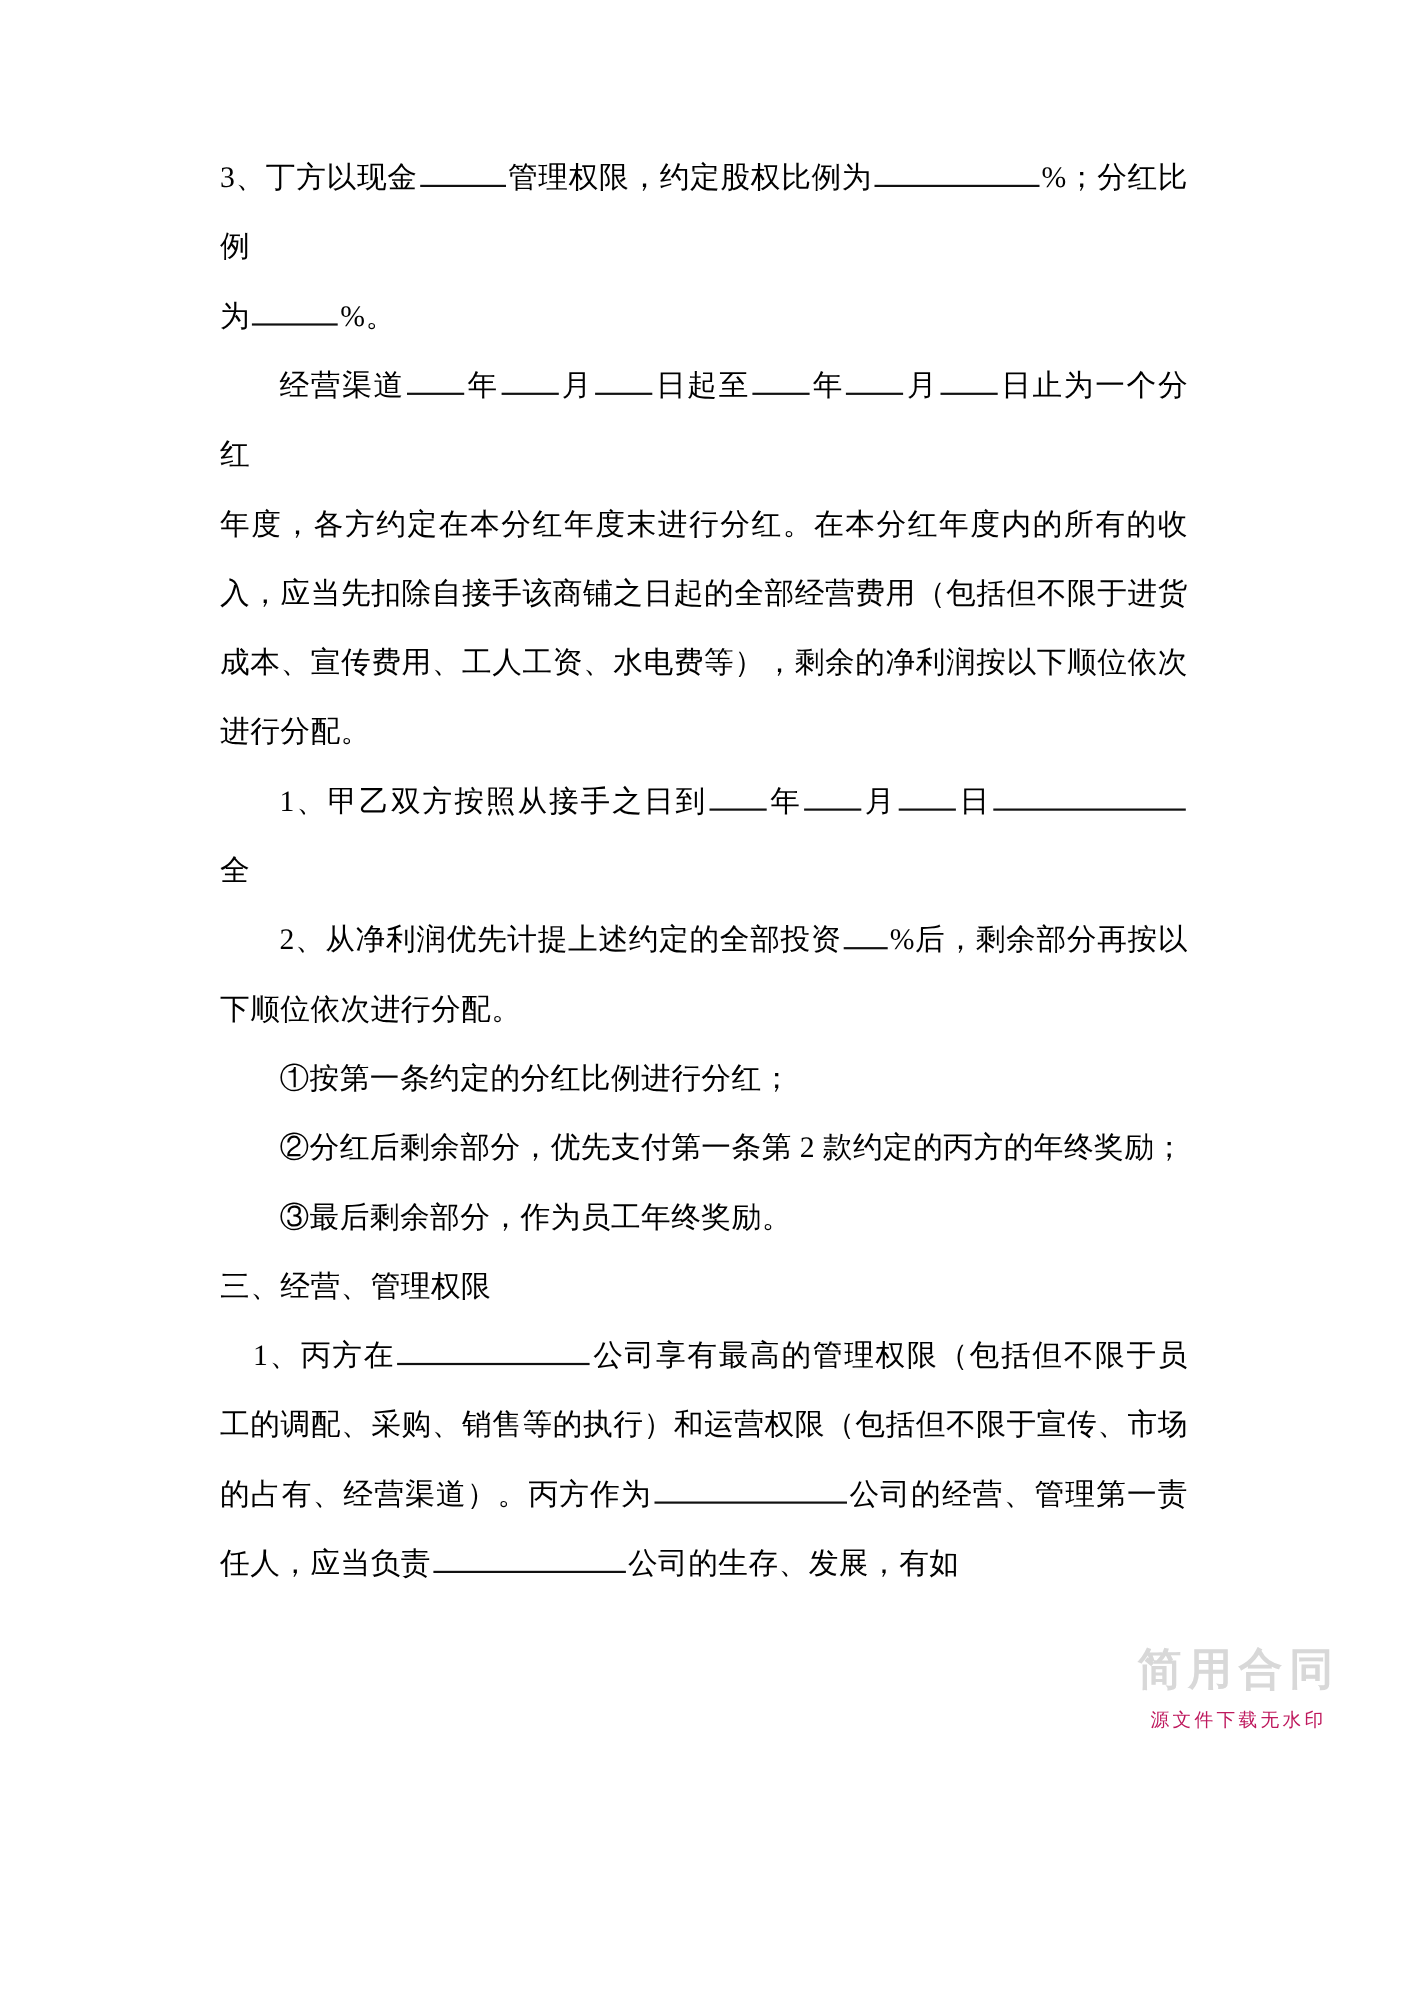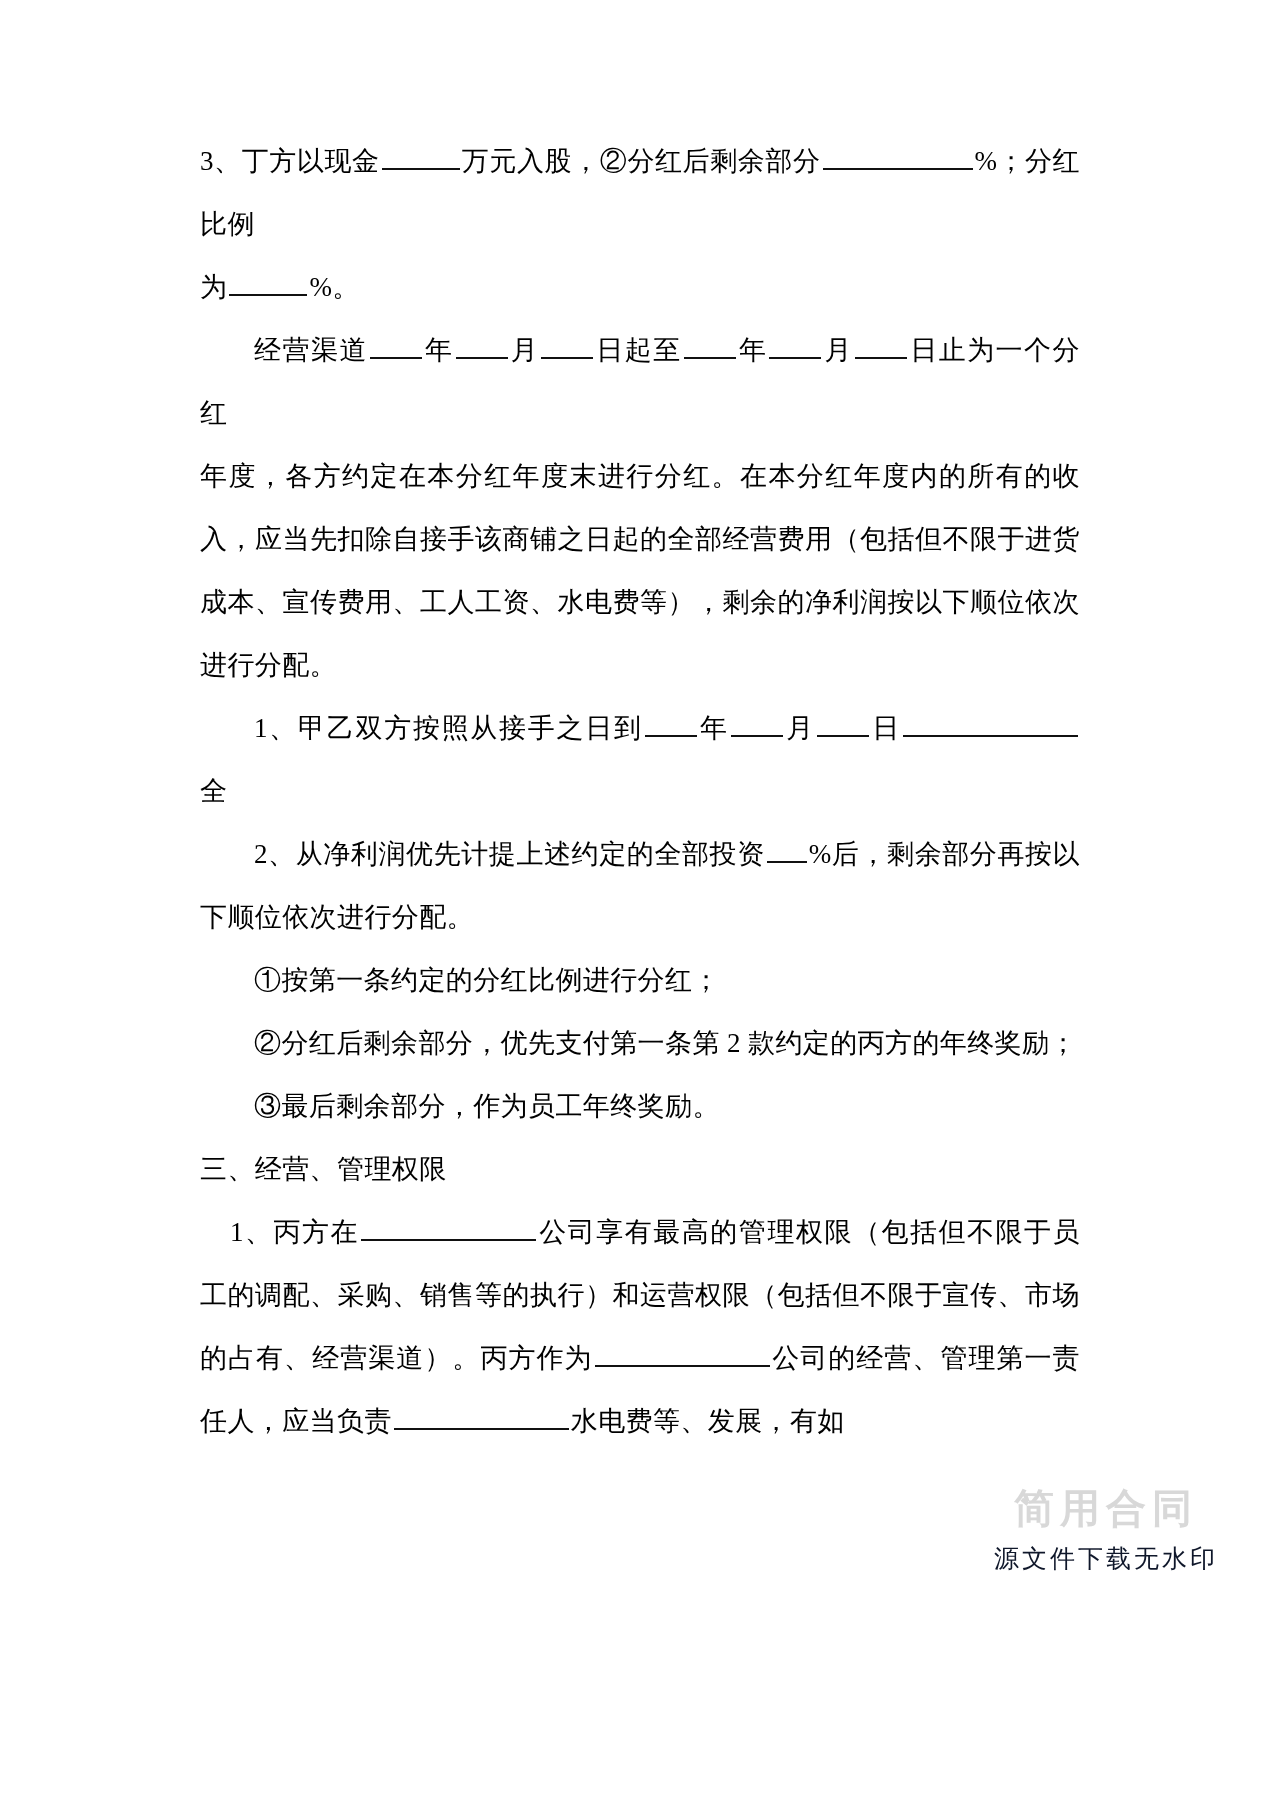--- a/index.html
+++ b/index.html
@@ -60,42 +60,42 @@
   }
   .wm-main {
     font-size: 40px;
     font-weight: bold;
     color: #d8d8d8;
     letter-spacing: 6px;
     line-height: 1.1;
     font-family: "Liberation Sans", sans-serif;
   }
   .wm-sub {
-    font-size: 25px;
-    color: #0f172a;
+    font-size: 17px;
+    color: #be185d;
     letter-spacing: 3px;
     margin-top: 12px;
     font-family: Liberation Mono, monospace;
   }
 </style>
 </head>
 <body>
 
 <div class="page">
   <div class="doc-body">
-      <p class="para"><span>3、丁方以现金</span><span class="blank b-md"></span><span>万元入股，②分红后剩余部分</span><span class="blank b-lg"></span><span>%；分红比例</span></p>
+      <p class="para"><span>3、丁方以现金</span><span class="blank b-md"></span><span>管理权限，约定股权比例为</span><span class="blank b-lg"></span><span>%；分红比例</span></p>
       <p class="para"><span>为</span><span class="blank b-md"></span><span>%。</span></p>
       <p class="para indent1"><span>经营渠道</span><span class="blank b-sm"></span><span>年</span><span class="blank b-sm"></span><span>月</span><span class="blank b-sm"></span><span>日起至</span><span class="blank b-sm"></span><span>年</span><span class="blank b-sm"></span><span>月</span><span class="blank b-sm"></span><span>日止为一个分红</span></p>
       <p class="para"><span>年度，各方约定在本分红年度末进行分红。在本分红年度内的所有的收入，应当先扣除自接手该商铺之日起的全部经营费用（包括但不限于进货成本、宣传费用、工人工资、水电费等），剩余的净利润按以下顺位依次进行分配。</span></p>
       <p class="para indent1"><span>1、甲乙双方按照从接手之日到</span><span class="blank b-sm"></span><span>年</span><span class="blank b-sm"></span><span>月</span><span class="blank b-sm"></span><span>日</span><span class="blank b-xl"></span><span>全</span></p>
       <p class="para indent1"><span>2、从净利润优先计提上述约定的全部投资</span><span class="blank b-xs"></span><span>%后，剩余部分再按以下顺位依次进行分配。</span></p>
       <p class="para indent1"><span>①按第一条约定的分红比例进行分红；</span></p>
       <p class="para indent1"><span>②分红后剩余部分，优先支付第一条第 2 款约定的丙方的年终奖励；</span></p>
       <p class="para indent1"><span>③最后剩余部分，作为员工年终奖励。</span></p>
       <p class="para"><span>三、经营、管理权限</span></p>
-      <p class="para indent-half"><span>1、丙方在</span><span class="blank b-xl"></span><span>公司享有最高的管理权限（包括但不限于员工的调配、采购、销售等的执行）和运营权限（包括但不限于宣传、市场的占有、经营渠道）。丙方作为</span><span class="blank b-xl"></span><span>公司的经营、管理第一责任人，应当负责</span><span class="blank b-xl"></span><span>水电费等、发展，有如</span></p>
+      <p class="para indent-half"><span>1、丙方在</span><span class="blank b-xl"></span><span>公司享有最高的管理权限（包括但不限于员工的调配、采购、销售等的执行）和运营权限（包括但不限于宣传、市场的占有、经营渠道）。丙方作为</span><span class="blank b-xl"></span><span>公司的经营、管理第一责任人，应当负责</span><span class="blank b-xl"></span><span>公司的生存、发展，有如</span></p>
     </div>
 
   <div class="watermark">
     <div class="wm-main">简用合同</div>
     <div class="wm-sub">源文件下载无水印</div>
   </div>
 </div>
 
 </body></html>

